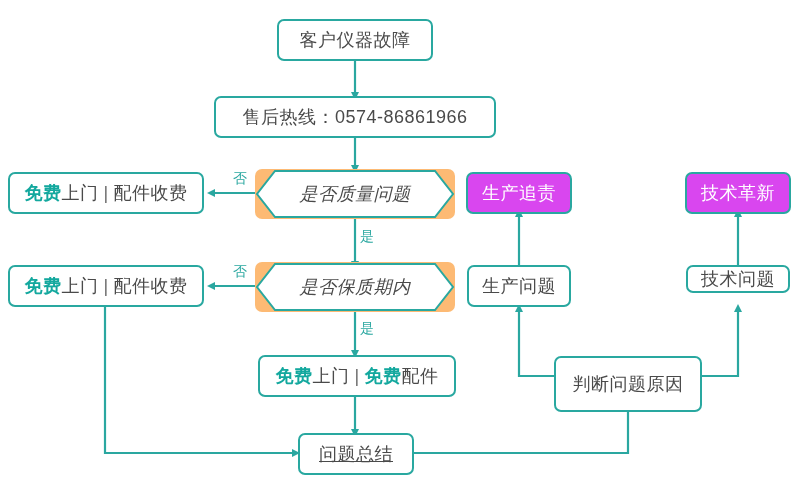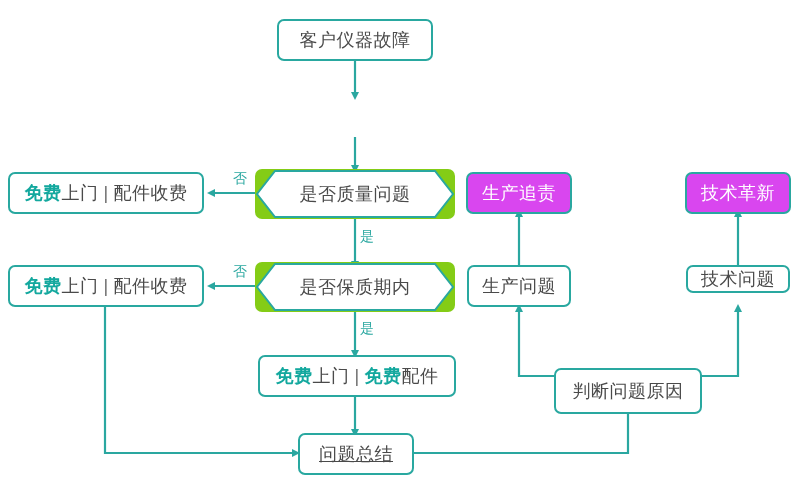--- a/index.html
+++ b/index.html
@@ -26,24 +26,25 @@
     color:#4a4a4a;
     font-size:18px;
   }
   .node.filled{
     background:#d946ef;
     border:2px solid #2aa7a0;
     color:#ffffff;
     font-size:18px;
   }
   .node.hex{
-    background:#84cc16;
+    background:#fdba74;
     border:none;
     color:#4a4a4a;
     font-size:18px;
+    font-style:italic;
   }
   .hex-svg{position:absolute;left:0;top:0;}
   .hex-label{position:relative;z-index:2;}
 
   .free{color:#13a89e;font-weight:bold;}
   .sep{color:#6b6b6b;padding:0 5px;}
   .plain{color:#4a4a4a;}
 
   .edge-label{
     position:absolute;
@@ -90,20 +91,23 @@
       <path d="M519,266 L519,213" marker-end="url(#ah)"></path>
 
       <path d="M738,266 L738,213" marker-end="url(#ah)"></path>
     </g>
   </svg>
 
   <div class="node outline" style="left:277px;top:19px;width:156px;height:42px;">
     <span>客户仪器故障</span>
   </div>
 
+  <div class="node outline" style="left:214px;top:96px;width:282px;height:42px;">
+    <span>售后热线：0574-86861966</span>
+  </div>
 
   <div class="node hex" style="left:255px;top:169px;width:200px;height:50px;">
     <svg class="hex-svg" width="200" height="50" viewBox="0 0 200 50">
       <path d="M20,2 L180,2 L198,25 L180,48 L20,48 L2,25 Z" fill="#ffffff" stroke="#29a8a0" stroke-width="2"></path>
     </svg>
     <span class="hex-label">是否质量问题</span>
   </div>
 
   <div class="node hex" style="left:255px;top:262px;width:200px;height:50px;">
     <svg class="hex-svg" width="200" height="50" viewBox="0 0 200 50">
@@ -131,21 +135,21 @@
     <span class="plain">上门</span>
     <span class="sep">|</span>
     <span class="free">免费</span>
     <span class="plain">配件</span>
   </div>
 
   <div class="node outline" style="left:298px;top:433px;width:116px;height:42px;text-decoration:underline;">
     <span>问题总结</span>
   </div>
 
-  <div class="node outline" style="left:554px;top:368px;width:148px;height:46px;">
+  <div class="node outline" style="left:554px;top:356px;width:148px;height:56px;">
     <span>判断问题原因</span>
   </div>
 
   <div class="node outline" style="left:467px;top:265px;width:104px;height:42px;">
     <span>生产问题</span>
   </div>
 
   <div class="node outline" style="left:686px;top:265px;width:104px;height:28px;">
     <span>技术问题</span>
   </div>

